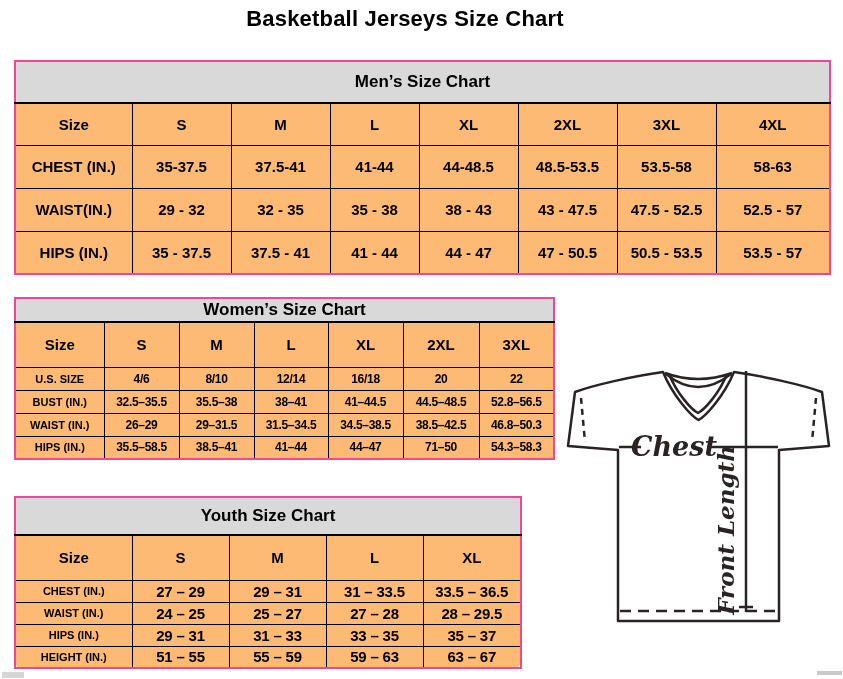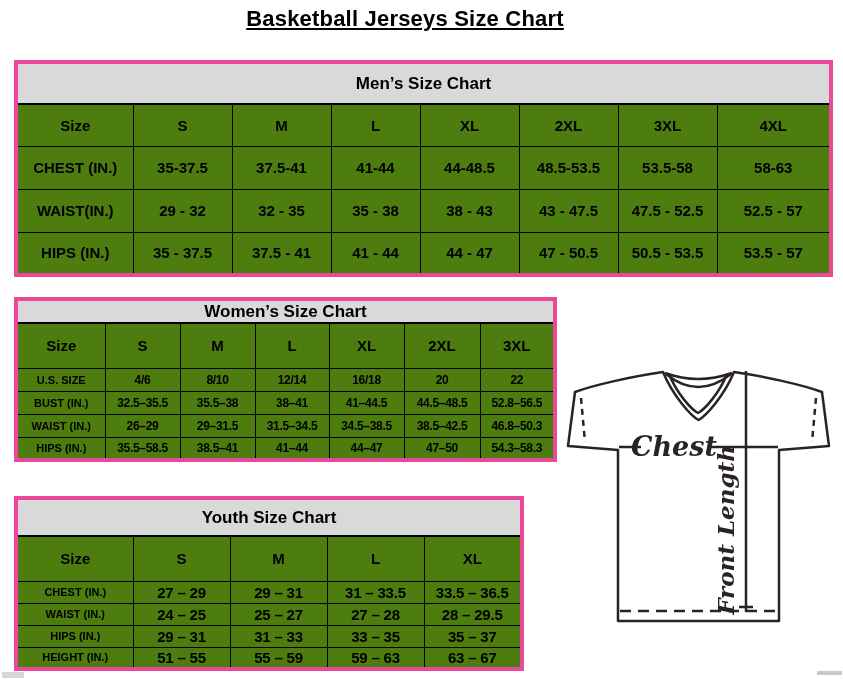--- a/index.html
+++ b/index.html
@@ -1,23 +1,23 @@
 <!DOCTYPE html>
 <html><head>
 <meta charset="utf-8">
 <style>
   html,body{margin:0;padding:0;}
   body{width:843px;height:679px;background:#fff;font-family:"Liberation Sans",sans-serif;}
   #stage{position:relative;width:843px;height:679px;background:#fff;overflow:hidden;}
 
   .page-title{position:absolute;top:6px;left:0;width:810px;text-align:center;
-    font-size:22px;font-weight:700;color:#000;letter-spacing:0.2px;text-decoration:underline;}
-
-  table.tbl{position:absolute;border-collapse:collapse;table-layout:fixed;background:#4d7c0f;
-    border:4px solid #ec4899;}
+    font-size:22px;font-weight:700;color:#000;letter-spacing:0.2px;}
+
+  table.tbl{position:absolute;border-collapse:collapse;table-layout:fixed;background:#fdba74;
+    border:2px solid #ec4899;}
   table.tbl td{border:1.5px solid #000;text-align:center;vertical-align:middle;
     font-weight:700;color:#000;padding:0;overflow:hidden;white-space:nowrap;}
   table.tbl tr.band td{background:#d9d9d9;font-size:17px;border-bottom:2px solid #000;}
 
   
   .mens{left:14px;top:60px;width:815px;}
   .mens tr.band{height:42px;}
   .mens tr.head{height:42px;}
   .mens tr.data{height:43px;}
   .mens td{font-size:15px;}
@@ -161,21 +161,21 @@
       <td>34.5–38.5</td>
       <td>38.5–42.5</td>
       <td>46.8–50.3</td>
     </tr>
     <tr class="data">
       <td class="rowlabel">HIPS (IN.)</td>
       <td>35.5–58.5</td>
       <td>38.5–41</td>
       <td>41–44</td>
       <td>44–47</td>
-      <td>47–50</td>
+      <td>71–50</td>
       <td>54.3–58.3</td>
     </tr>
   </tbody>
     </table>
 
   <table class="tbl youth">
     <colgroup>
       <col style="width:117px">
         <col style="width:97px">
         <col style="width:97px">

